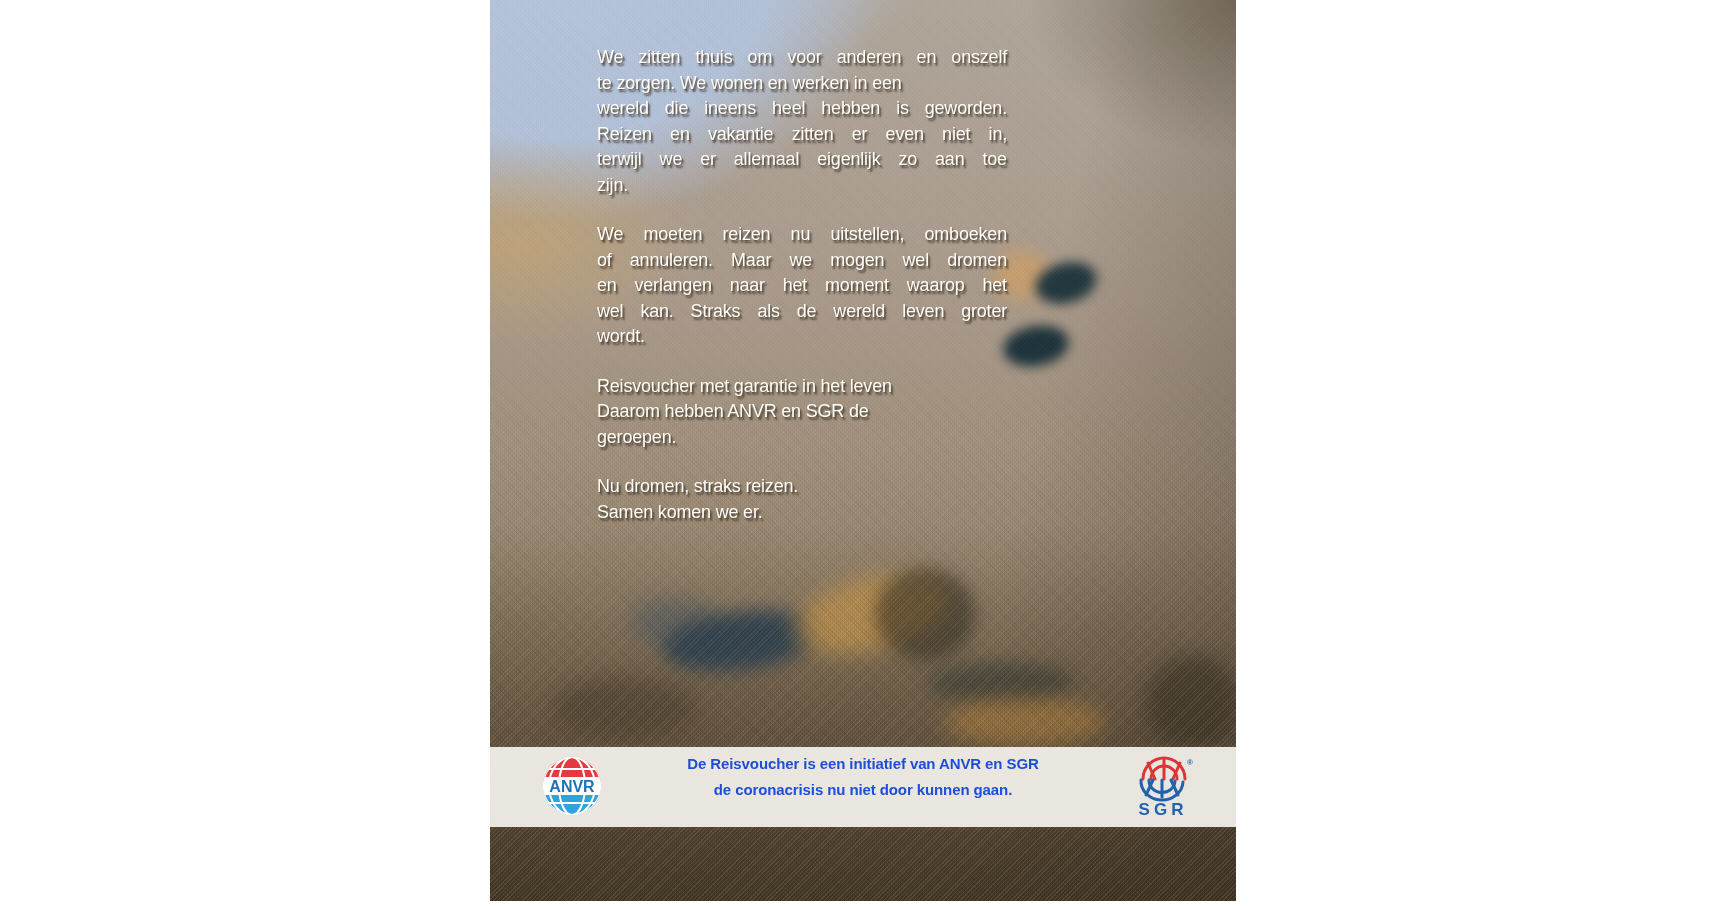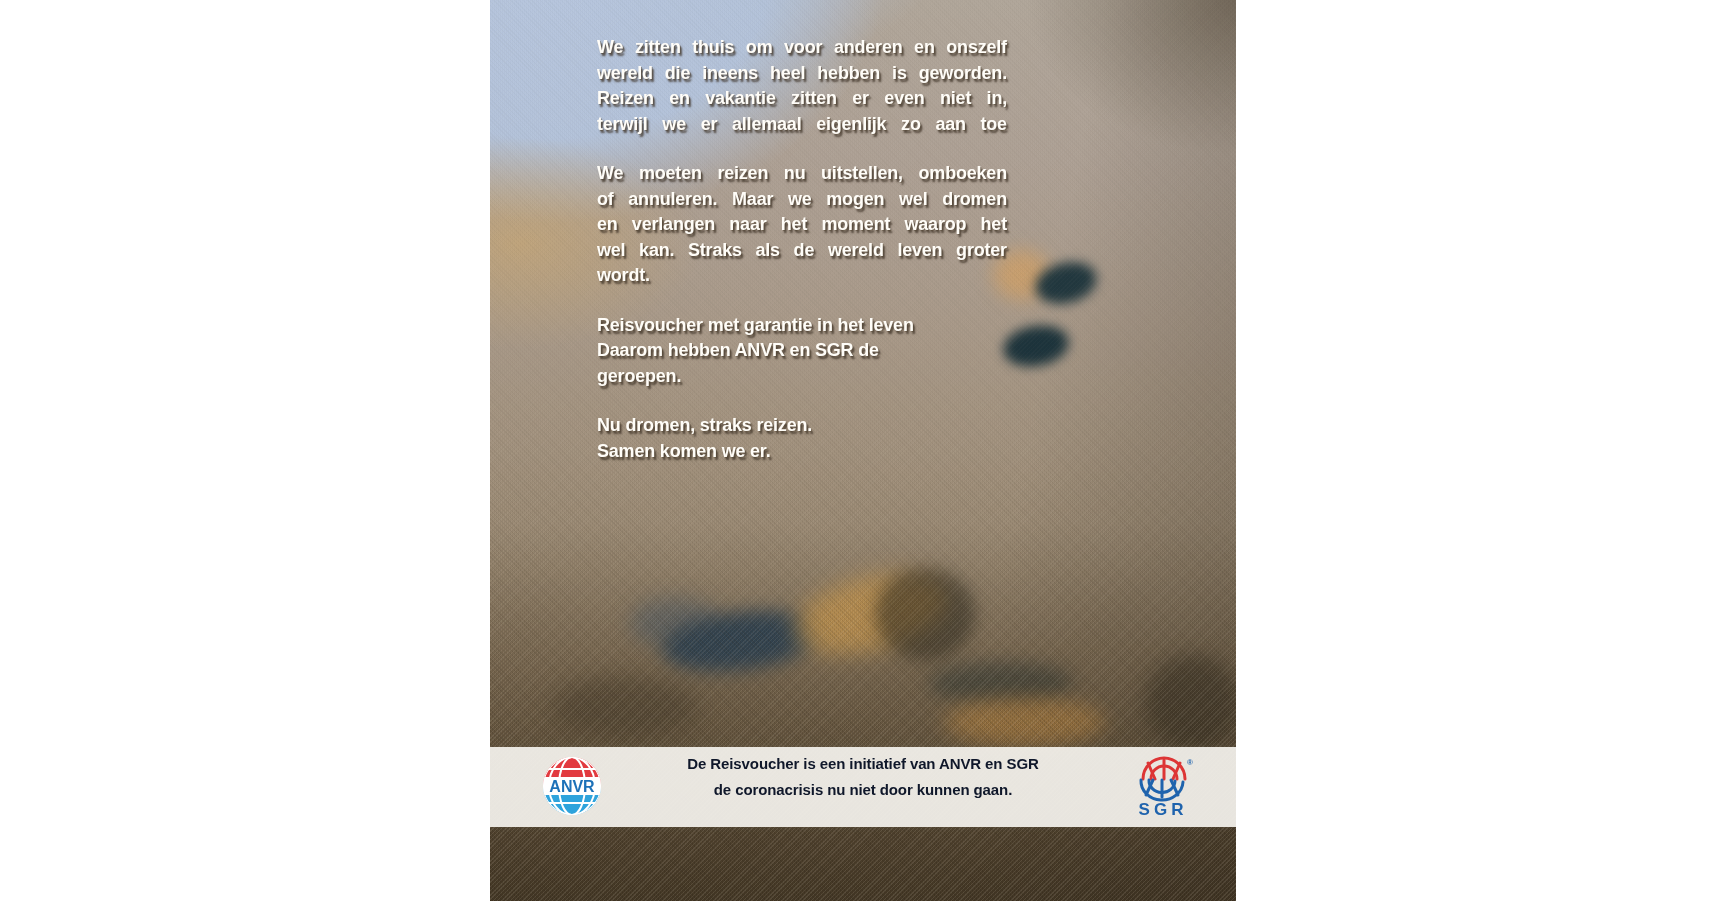--- a/index.html
+++ b/index.html
@@ -34,37 +34,37 @@
   .grain {
     position:absolute; inset:0;
     background-image:
       repeating-linear-gradient(45deg,  rgba(38,30,18,0.14) 0 1px, rgba(0,0,0,0) 1px 3px),
       repeating-linear-gradient(-45deg, rgba(255,244,226,0.10) 0 1px, rgba(0,0,0,0) 1px 3px),
       repeating-linear-gradient(90deg,  rgba(28,22,12,0.08) 0 1px, rgba(0,0,0,0) 1px 2px);
     -webkit-mask-image:linear-gradient(to bottom, rgba(0,0,0,0.18) 0%, rgba(0,0,0,0.22) 40%, rgba(0,0,0,0.65) 66%, #000 85%, #000 100%);
     mask-image:linear-gradient(to bottom, rgba(0,0,0,0.18) 0%, rgba(0,0,0,0.22) 40%, rgba(0,0,0,0.65) 66%, #000 85%, #000 100%);
   }
   .body-text {
-    position:absolute; left:107px; top:35px; width:410px;
-    color:#fffdf8; font-weight:bold; font-size:18px; line-height:25.5px;
+    position:absolute; left:107px; top:45px; width:410px;
+    color:#fffdf8; font-weight:normal; font-size:18px; line-height:25.5px;
     letter-spacing:-0.2px;
     text-shadow:1px 1px 0 rgba(82,68,52,0.45), 2px 3px 2px rgba(58,46,34,0.78);
   }
   .para { margin-bottom:24px; }
   .para:last-child { margin-bottom:12px; }
   .line { white-space:nowrap; }
   .line.just { display:flex; justify-content:space-between; white-space:normal; }
   .footer-bar {
     position:absolute; left:0; top:747px; width:746px; height:80px;
     background:rgba(244,242,237,0.93);
     box-shadow:0 0 6px rgba(120,110,95,0.25);
   }
   .footer-text {
     position:absolute; left:0; right:0; top:4px; text-align:center;
-    color:#0f172a; font-weight:bold; font-size:15px; line-height:26px;
+    color:#1d4ed8; font-weight:bold; font-size:15px; line-height:26px;
     letter-spacing:-0.1px;
   }
   .logo-anvr { position:absolute; left:50px; top:7px; }
   .logo-sgr  { position:absolute; right:36px; top:6px; }
 </style>
 </head>
 <body>
 
 <div class="poster">
 
@@ -86,20 +86,21 @@
         <div class="line just">
           <span>We</span>
           <span>zitten</span>
           <span>thuis</span>
           <span>om</span>
           <span>voor</span>
           <span>anderen</span>
           <span>en</span>
           <span>onszelf</span>
         </div>
+        <div class="line">te zorgen. We wonen en werken in een</div>
         <div class="line just">
           <span>wereld</span>
           <span>die</span>
           <span>ineens</span>
           <span>heel</span>
           <span>hebben</span>
           <span>is</span>
           <span>geworden.</span>
         </div>
         <div class="line just">
@@ -115,20 +116,21 @@
         <div class="line just">
           <span>terwijl</span>
           <span>we</span>
           <span>er</span>
           <span>allemaal</span>
           <span>eigenlijk</span>
           <span>zo</span>
           <span>aan</span>
           <span>toe</span>
         </div>
+        <div class="line">zijn.</div>
       </div>
       <div class="para">
         <div class="line just">
           <span>We</span>
           <span>moeten</span>
           <span>reizen</span>
           <span>nu</span>
           <span>uitstellen,</span>
           <span>omboeken</span>
         </div>

